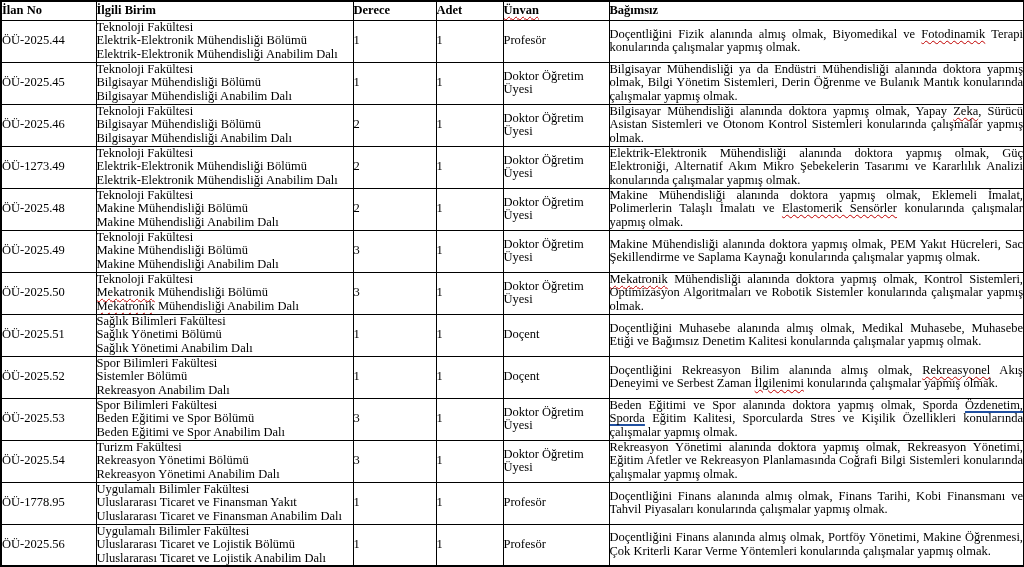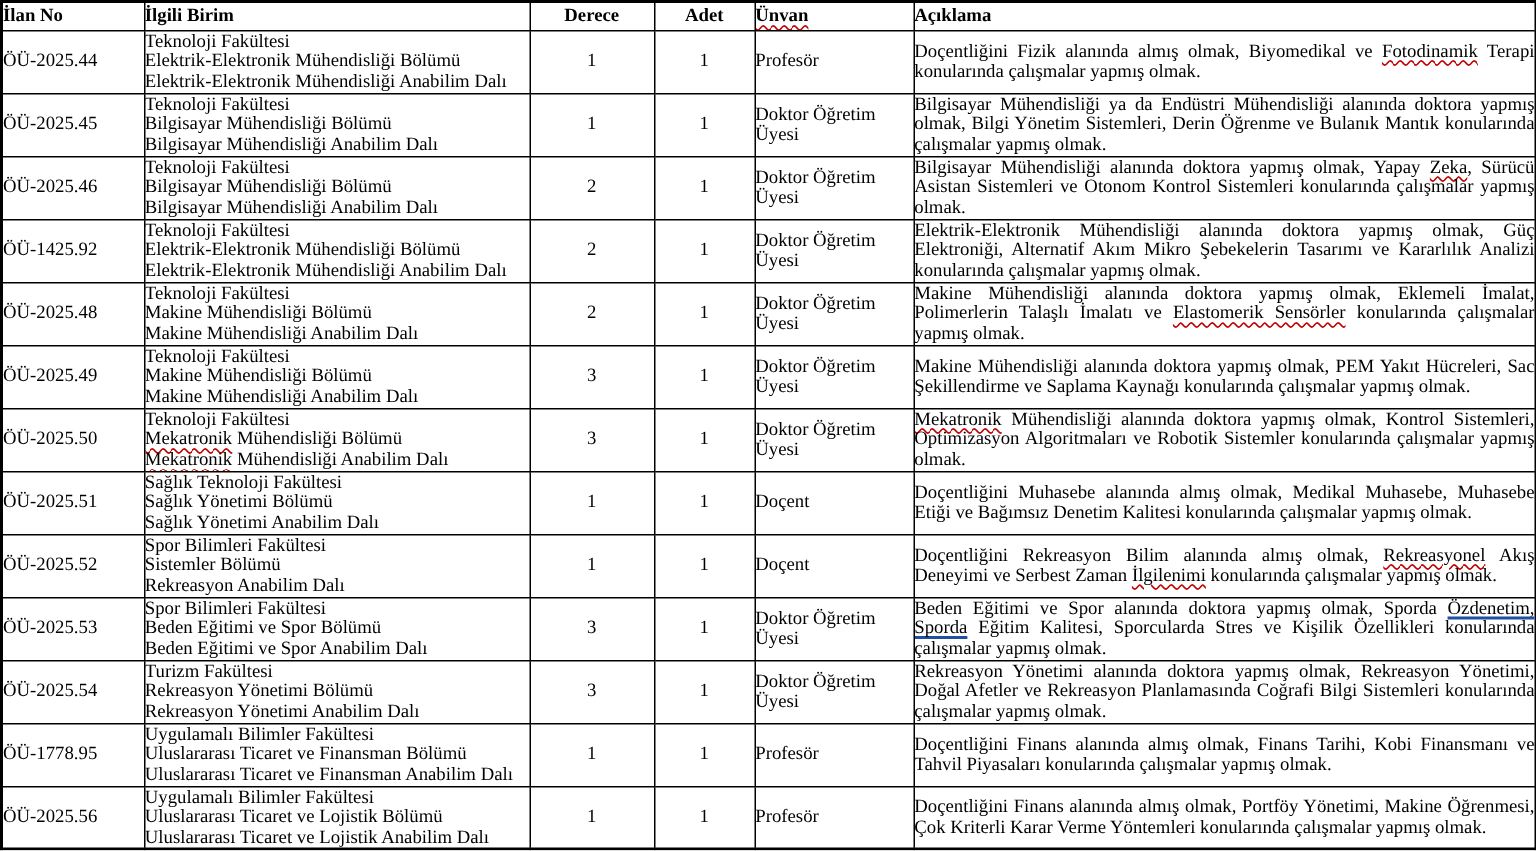--- a/index.html
+++ b/index.html
@@ -41,21 +41,21 @@
   tr.row { height: 42px; }
 
   th {
     font-weight: bold;
     font-size: 13px;
     text-align: left;
     white-space: nowrap;
     margin-top: 13px;
   }
   th.pad, td.pad { padding-left: 8px; padding-right: 4px; }
-  th.center, td.center { text-align: center; padding-left: 0; font-family: Liberation Serif, serif; }
+  th.center, td.center { padding-left: 0; font-family: Liberation Serif, serif; }
   td.unvan { padding-left: 6px; padding-right: 4px; margin-left: 46px; }
   td.acik {
     padding-left: 6px;
     padding-right: 6px;
     text-align: justify;
     font-family: Liberation Serif, serif;
   }
   td.birim div { white-space: nowrap; }
 
   .sp-red {
@@ -86,21 +86,21 @@
         <col class="c-unvan">
         <col class="c-acik">
     </colgroup>
     <thead>
       <tr class="hdr" id="header-row">
           <th class="pad">İlan No</th>
           <th class="pad">İlgili Birim</th>
           <th class="center">Derece</th>
           <th class="center">Adet</th>
           <th class="pad"><span class="sp-red">Ünvan</span></th>
-          <th class="pad">Açıklama</th>
+          <th class="pad">Bağımsız</th>
         </tr>
     </thead>
     <tbody id="table-body">
         <tr class="row">
           <td class="pad">ÖÜ-2025.44</td>
           <td class="pad birim">
             <div>Teknoloji Fakültesi</div>
             <div>Elektrik-Elektronik Mühendisliği Bölümü</div>
             <div>Elektrik-Elektronik Mühendisliği Anabilim Dalı</div>
           </td>
@@ -127,21 +127,21 @@
             <div>Teknoloji Fakültesi</div>
             <div>Bilgisayar Mühendisliği Bölümü</div>
             <div>Bilgisayar Mühendisliği Anabilim Dalı</div>
           </td>
           <td class="center">2</td>
           <td class="center">1</td>
           <td class="unvan">Doktor Öğretim Üyesi</td>
           <td class="acik">Bilgisayar Mühendisliği alanında doktora yapmış olmak, Yapay <span class="sp-red">Zeka</span>, Sürücü Asistan Sistemleri ve Otonom Kontrol Sistemleri konularında çalışmalar yapmış olmak.</td>
         </tr>
         <tr class="row">
-          <td class="pad">ÖÜ-1425.92</td>
+          <td class="pad">ÖÜ-1273.49</td>
           <td class="pad birim">
             <div>Teknoloji Fakültesi</div>
             <div>Elektrik-Elektronik Mühendisliği Bölümü</div>
             <div>Elektrik-Elektronik Mühendisliği Anabilim Dalı</div>
           </td>
           <td class="center">2</td>
           <td class="center">1</td>
           <td class="unvan">Doktor Öğretim Üyesi</td>
           <td class="acik">Elektrik-Elektronik Mühendisliği alanında doktora yapmış olmak, Güç Elektroniği, Alternatif Akım Mikro Şebekelerin Tasarımı ve Kararlılık Analizi konularında çalışmalar yapmış olmak.</td>
         </tr>
@@ -177,21 +177,21 @@
             <div><span class="sp-red">Mekatronik</span> Mühendisliği Anabilim Dalı</div>
           </td>
           <td class="center">3</td>
           <td class="center">1</td>
           <td class="unvan">Doktor Öğretim Üyesi</td>
           <td class="acik"><span class="sp-red">Mekatronik</span> Mühendisliği alanında doktora yapmış olmak, Kontrol Sistemleri, Optimizasyon Algoritmaları ve Robotik Sistemler konularında çalışmalar yapmış olmak.</td>
         </tr>
         <tr class="row">
           <td class="pad">ÖÜ-2025.51</td>
           <td class="pad birim">
-            <div>Sağlık Teknoloji Fakültesi</div>
+            <div>Sağlık Bilimleri Fakültesi</div>
             <div>Sağlık Yönetimi Bölümü</div>
             <div>Sağlık Yönetimi Anabilim Dalı</div>
           </td>
           <td class="center">1</td>
           <td class="center">1</td>
           <td class="unvan">Doçent</td>
           <td class="acik">Doçentliğini Muhasebe alanında almış olmak, Medikal Muhasebe, Muhasebe Etiği ve Bağımsız Denetim Kalitesi konularında çalışmalar yapmış olmak.</td>
         </tr>
         <tr class="row">
           <td class="pad">ÖÜ-2025.52</td>
@@ -220,27 +220,27 @@
         <tr class="row">
           <td class="pad">ÖÜ-2025.54</td>
           <td class="pad birim">
             <div>Turizm Fakültesi</div>
             <div>Rekreasyon Yönetimi Bölümü</div>
             <div>Rekreasyon Yönetimi Anabilim Dalı</div>
           </td>
           <td class="center">3</td>
           <td class="center">1</td>
           <td class="unvan">Doktor Öğretim Üyesi</td>
-          <td class="acik">Rekreasyon Yönetimi alanında doktora yapmış olmak, Rekreasyon Yönetimi, Doğal Afetler ve Rekreasyon Planlamasında Coğrafi Bilgi Sistemleri konularında çalışmalar yapmış olmak.</td>
+          <td class="acik">Rekreasyon Yönetimi alanında doktora yapmış olmak, Rekreasyon Yönetimi, Eğitim Afetler ve Rekreasyon Planlamasında Coğrafi Bilgi Sistemleri konularında çalışmalar yapmış olmak.</td>
         </tr>
         <tr class="row">
           <td class="pad">ÖÜ-1778.95</td>
           <td class="pad birim">
             <div>Uygulamalı Bilimler Fakültesi</div>
-            <div>Uluslararası Ticaret ve Finansman Bölümü</div>
+            <div>Uluslararası Ticaret ve Finansman Yakıt</div>
             <div>Uluslararası Ticaret ve Finansman Anabilim Dalı</div>
           </td>
           <td class="center">1</td>
           <td class="center">1</td>
           <td class="unvan">Profesör</td>
           <td class="acik">Doçentliğini Finans alanında almış olmak, Finans Tarihi, Kobi Finansmanı ve Tahvil Piyasaları konularında çalışmalar yapmış olmak.</td>
         </tr>
         <tr class="row">
           <td class="pad">ÖÜ-2025.56</td>
           <td class="pad birim">

